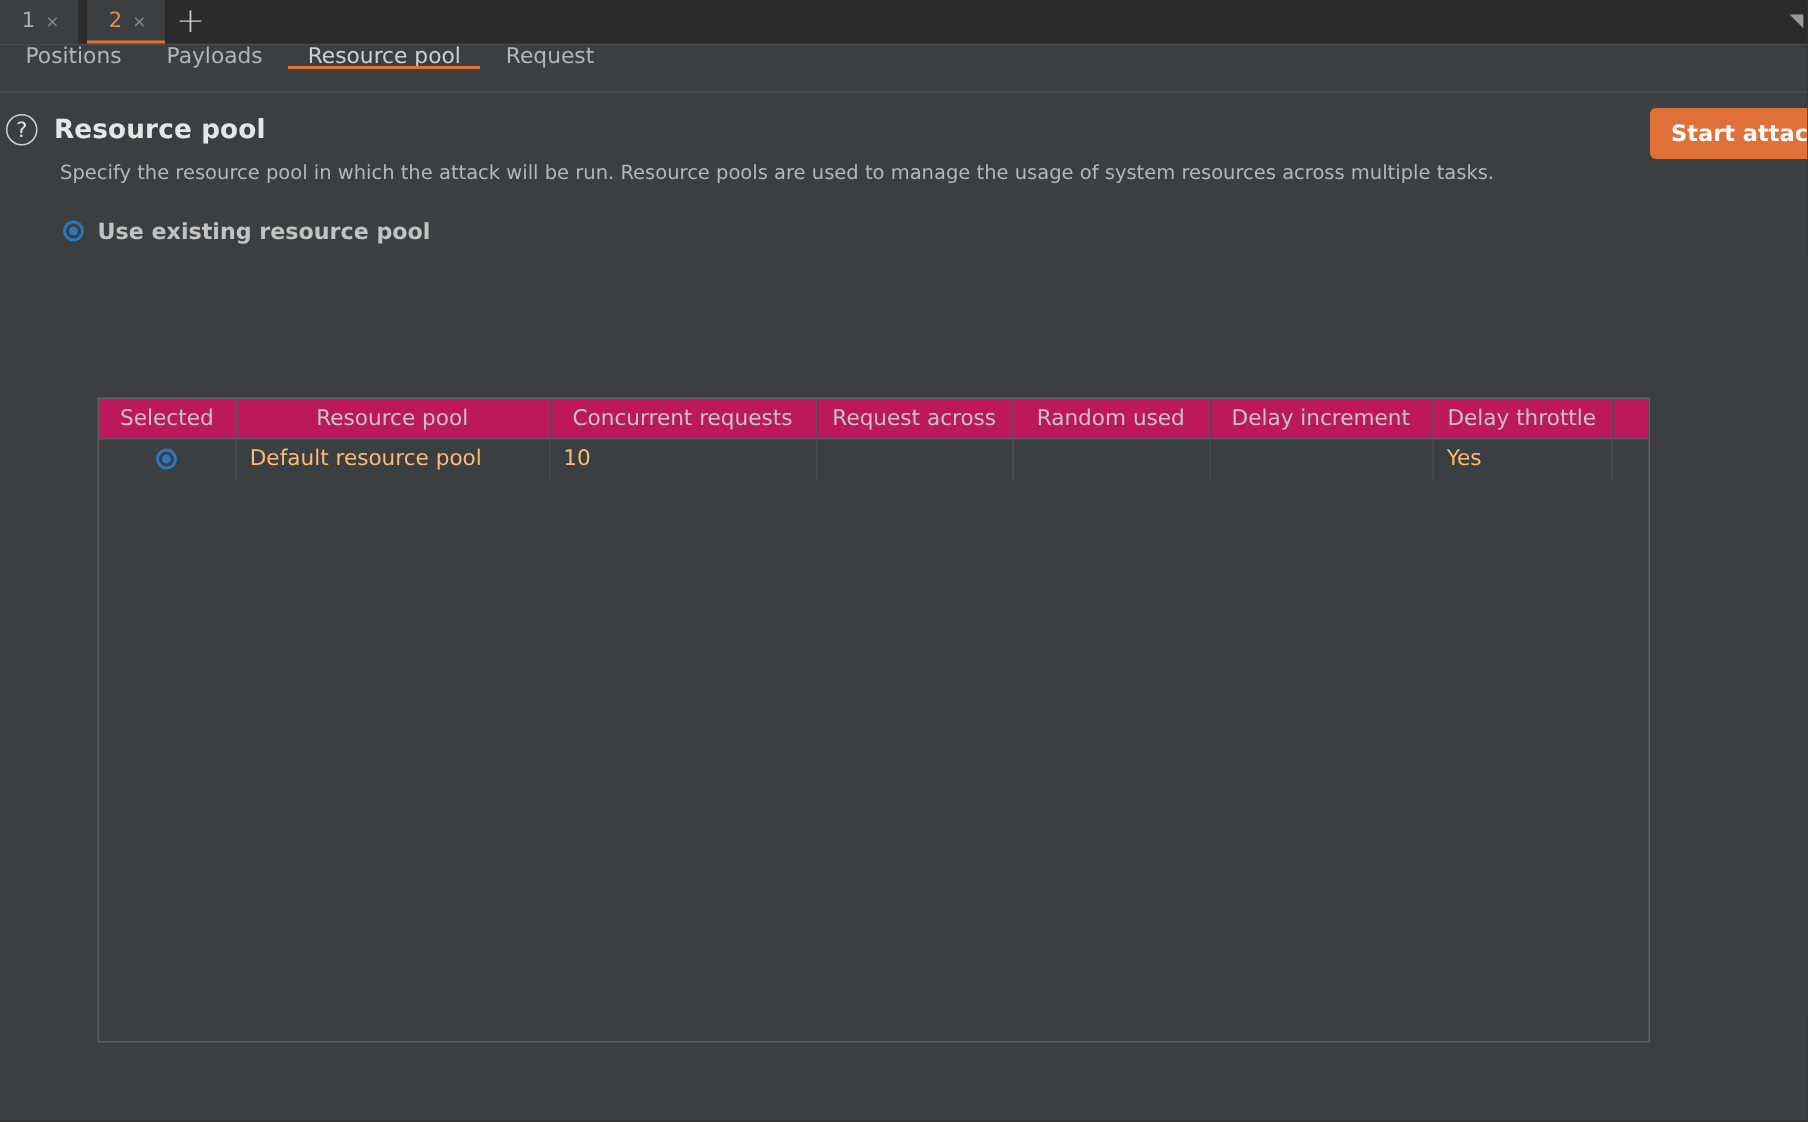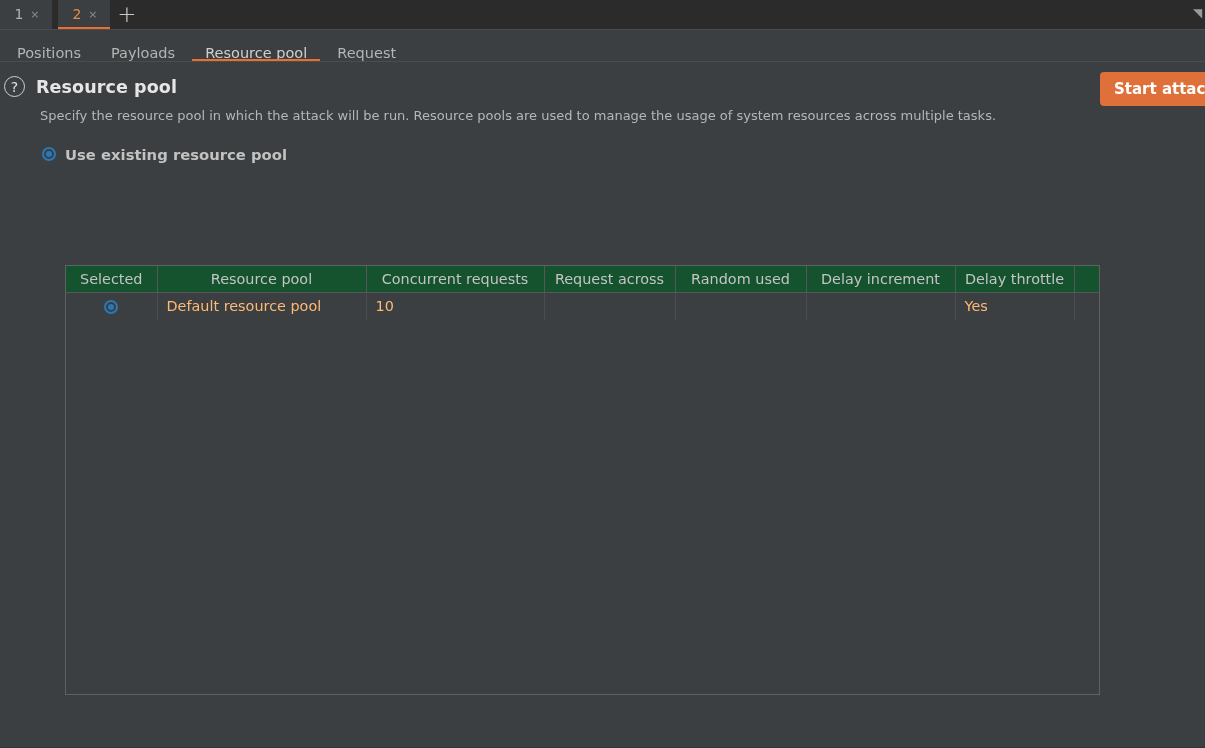--- a/index.html
+++ b/index.html
@@ -75,21 +75,21 @@
     color: #9a9a9a;
     font-size: 12px;
     overflow: hidden;
   }
 
   
   .navbar {
     height: 32px;
     background: #3c3f41;
     display: flex;
-    align-items: flex-end;
+    align-items: flex-start;
     border-bottom: 1px solid #4a4d4f;
     padding-left: 2px;
   }
   .navitem {
     display: flex;
     align-items: center;
     padding: 0 15px;
     font-size: 14.5px;
     color: #b4b4b4;
     position: relative;
@@ -190,21 +190,21 @@
     table-layout: fixed;
     font-size: 14.4px;
   }
   table.pool-table thead th {
     height: 26px;
     font-weight: normal;
     color: #c4c4c4;
     text-align: center;
     border-right: 1px solid #55585a;
     border-bottom: 1px solid #55585a;
-    background: #14532d;
+    background: #be185d;
     padding: 0 6px;
     white-space: nowrap;
     overflow: hidden;
   }
   table.pool-table thead th:last-child { border-right: none; }
   table.pool-table tbody td {
     height: 28px;
     color: #fdba74;
     border-right: 1px solid #4a4d4f;
     padding: 0 9px;

